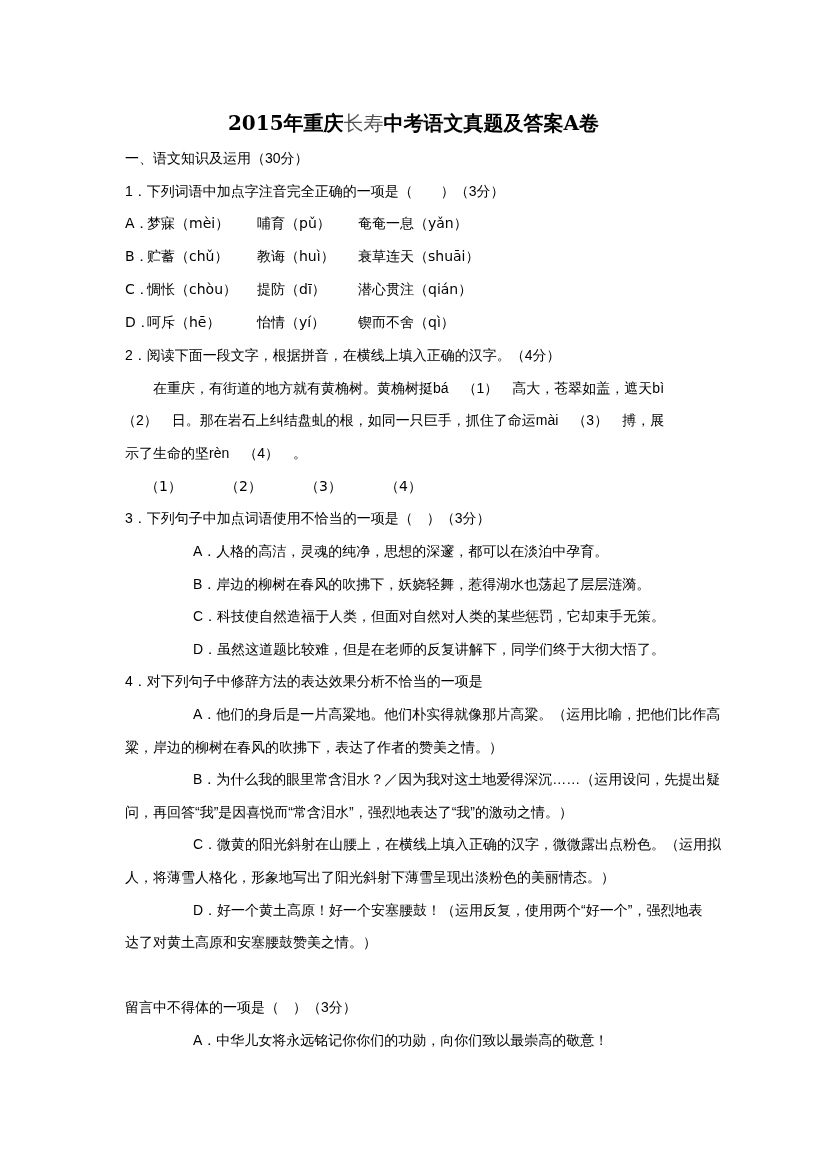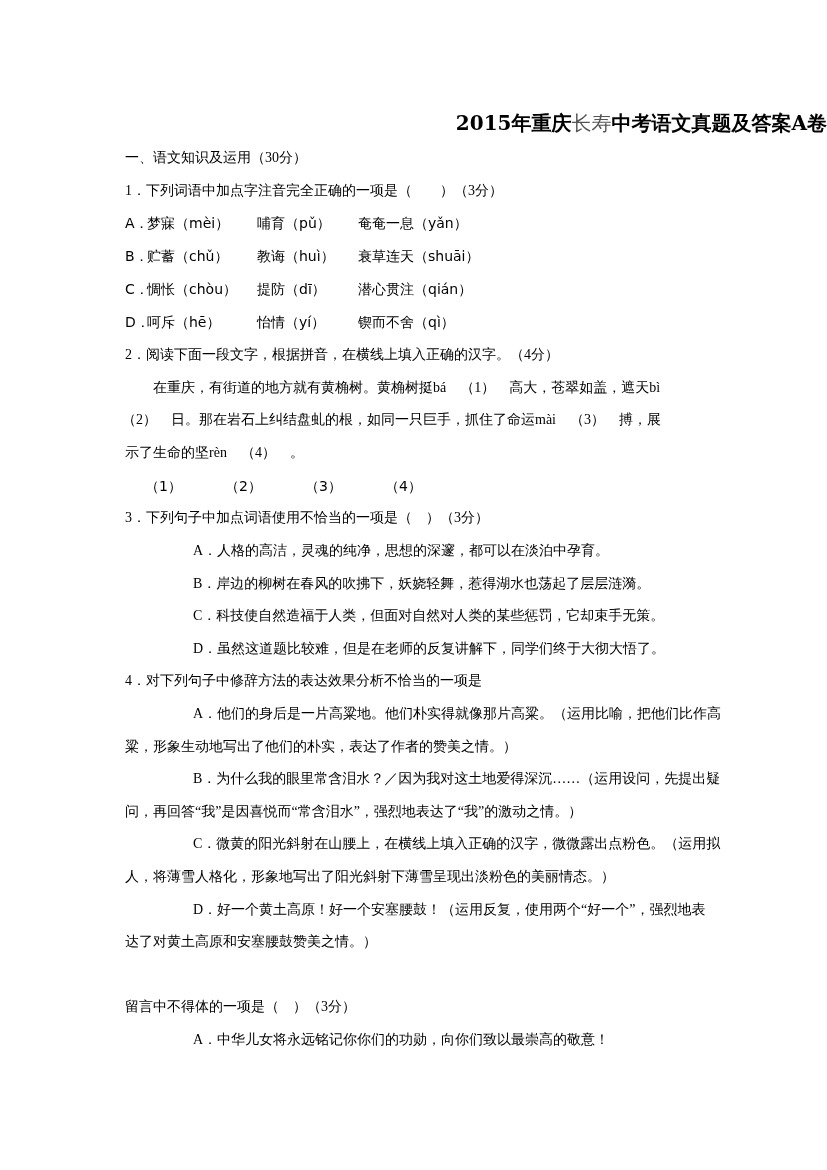--- a/index.html
+++ b/index.html
@@ -4,27 +4,27 @@
 <style>
   html, body { margin: 0; padding: 0; background: #ffffff; }
   body {
     width: 827px; height: 1170px; position: relative; overflow: hidden;
     font-family: "DejaVu Serif", "Liberation Serif", serif;
     color: #000;
   }
   .page { position: absolute; left: 0; top: 0; width: 827px; height: 1170px; }
   .title {
     position: absolute; left: 0; width: 827px; top: 110px;
-    text-align: right; font-size: 20px; font-weight: bold; letter-spacing: 0px;
+    text-align: center; font-size: 20px; font-weight: bold; letter-spacing: 0px;
     font-family: "DejaVu Serif", serif;
   }
   .title .grey { color: #555; font-weight: normal; }
   .line {
     position: absolute; left: 125px; font-size: 14px; white-space: nowrap;
-    font-family: Liberation Serif, serif;
+    font-family: Liberation Sans, sans-serif;
     line-height: 20px;
     text-align: right;
   }
   .ind2 { left: 148px; margin-left: 45px; }
   .opt { position: absolute; font-size: 14px; white-space: nowrap;
     font-family: "DejaVu Sans", sans-serif; line-height: 20px; }
 </style>
 </head>
 <body>
 
@@ -75,21 +75,21 @@
   </div>
 
   <div class="line" style="top:508px">3．下列句子中加点词语使用不恰当的一项是（　）（3分）</div>
   <div class="line ind2" style="top:541px">A．人格的高洁，灵魂的纯净，思想的深邃，都可以在淡泊中孕育。</div>
   <div class="line ind2" style="top:574px">B．岸边的柳树在春风的吹拂下，妖娆轻舞，惹得湖水也荡起了层层涟漪。</div>
   <div class="line ind2" style="top:606px">C．科技使自然造福于人类，但面对自然对人类的某些惩罚，它却束手无策。</div>
   <div class="line ind2" style="top:639px">D．虽然这道题比较难，但是在老师的反复讲解下，同学们终于大彻大悟了。</div>
 
   <div class="line" style="top:671px">4．对下列句子中修辞方法的表达效果分析不恰当的一项是</div>
   <div class="line ind2" style="top:704px">A．他们的身后是一片高粱地。他们朴实得就像那片高粱。（运用比喻，把他们比作高</div>
-  <div class="line" style="top:737px">粱，形象生动地写出了他们的朴实，表达了作者的赞美之情。）</div>
+  <div class="line" style="top:737px">粱，岸边的柳树在春风的吹拂下，表达了作者的赞美之情。）</div>
   <div class="line ind2" style="top:769px">B．为什么我的眼里常含泪水？／因为我对这土地爱得深沉……（运用设问，先提出疑</div>
   <div class="line" style="top:802px">问，再回答“我”是因喜悦而“常含泪水”，强烈地表达了“我”的激动之情。）</div>
   <div class="line ind2" style="top:834px">C．微黄的阳光斜射在山腰上，在横线上填入正确的汉字，微微露出点粉色。（运用拟</div>
   <div class="line" style="top:867px">人，将薄雪人格化，形象地写出了阳光斜射下薄雪呈现出淡粉色的美丽情态。）</div>
   <div class="line ind2" style="top:900px">D．好一个黄土高原！好一个安塞腰鼓！（运用反复，使用两个“好一个”，强烈地表</div>
   <div class="line" style="top:932px">达了对黄土高原和安塞腰鼓赞美之情。）</div>
 
   <div class="line" style="top:997px">留言中不得体的一项是（　）（3分）</div>
   <div class="line ind2" style="top:1030px">A．中华儿女将永远铭记你你们的功勋，向你们致以最崇高的敬意！</div>
 

